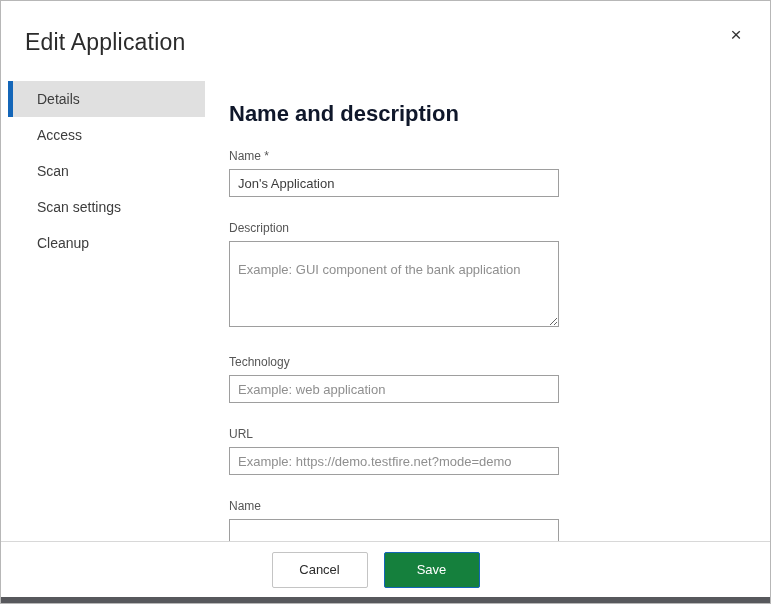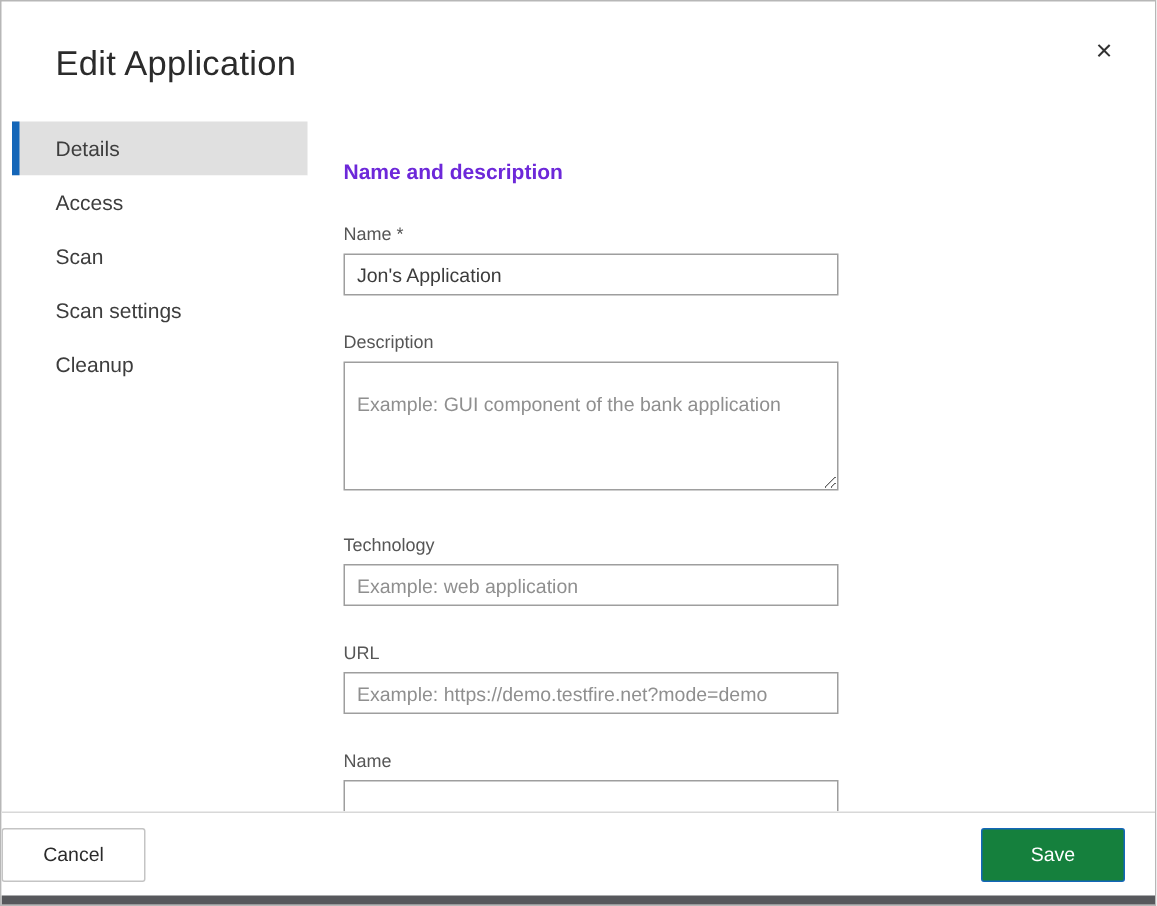--- a/index.html
+++ b/index.html
@@ -18,21 +18,21 @@
   }
 
   
   .modal-header {
     height: 78px;
     position: relative;
     flex: 0 0 auto;
   }
   .modal-title {
     position: absolute;
-    left: 36px;
+    left: 24px;
     top: 28px;
     font-size: 23px;
     font-weight: 400;
     color: #2b2b2b;
     letter-spacing: 0.2px;
   }
   .close-btn {
     position: absolute;
     right: 20px;
     top: 20px;
@@ -77,23 +77,23 @@
     border-left-color: #1466b8;
   }
 
   
   .content {
     flex: 1 1 auto;
     padding: 24px 0 0 24px;
     overflow: hidden;
   }
   .section-title {
-    font-size: 14px;
+    font-size: 22px;
     font-weight: 700;
-    color: #6d28d9;
+    color: #0f172a;
     line-height: 22px;
   }
   .field { margin-top: 24px; width: 330px; }
   .field-label {
     display: block;
     font-size: 12px;
     color: #565656;
     height: 15px;
     line-height: 15px;
     margin-bottom: 5px;
@@ -125,21 +125,21 @@
   }
   .text-input::placeholder, .text-area::placeholder { color: #8f8f8f; opacity: 1; }
 
   
   .modal-footer {
     height: 56px;
     flex: 0 0 56px;
     border-top: 1px solid #d8d8d8;
     display: flex;
     align-items: center;
-    justify-content: space-between;
+    justify-content: center;
     gap: 16px;
     padding-right: 20px;
     background: #ffffff;
   }
   .btn {
     height: 36px;
     min-width: 96px;
     font-size: 13px;
     font-family: "Liberation Sans", sans-serif;
     cursor: pointer;

